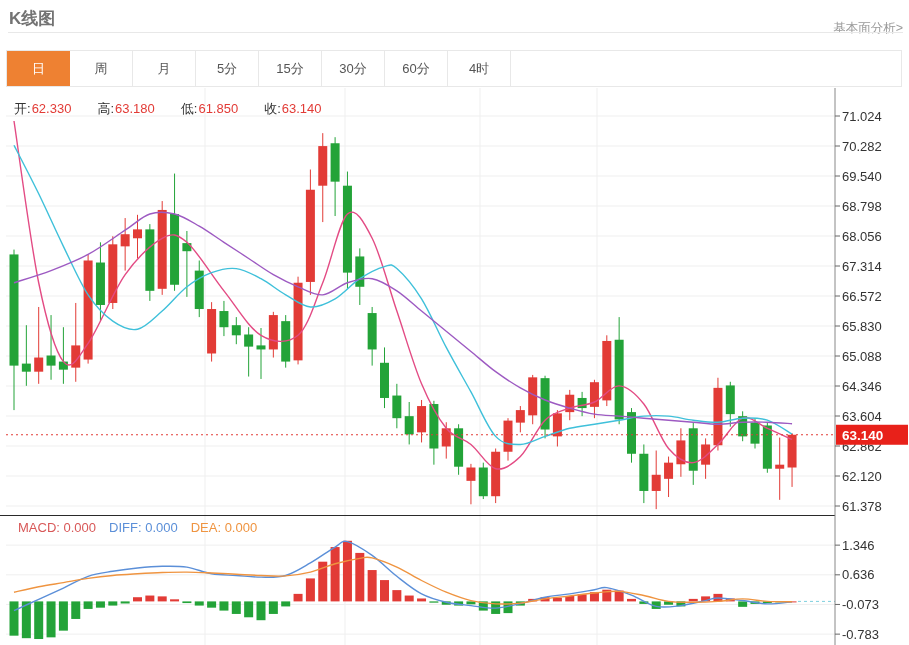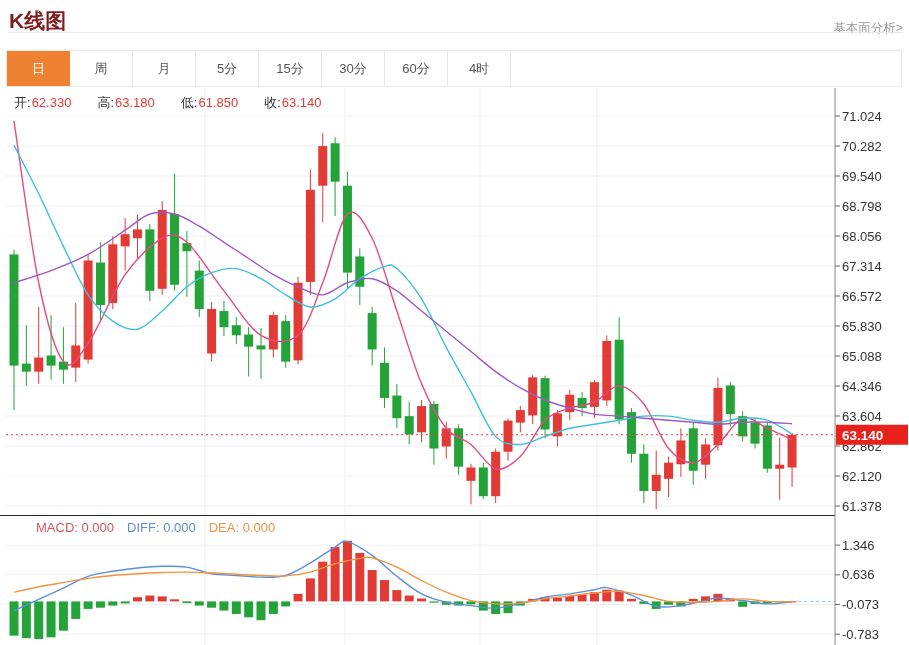--- a/index.html
+++ b/index.html
@@ -1,32 +1,32 @@
 <!DOCTYPE html>
 <html><head>
 <meta charset="utf-8">
 <style>
   html,body{margin:0;padding:0;background:#fff;}
   .page{position:relative;width:909px;height:645px;background:#fff;overflow:hidden;
         font-family:"Liberation Sans","DejaVu Sans",sans-serif;}
-  .hdr-title{position:absolute;left:9px;top:7px;font-size:21px;font-weight:bold;color:#7f1d1d;}
+  .hdr-title{position:absolute;left:9px;top:7px;font-size:17px;font-weight:bold;color:#737373;}
   .hdr-link{position:absolute;right:6px;top:20px;font-size:12.5px;color:#999;cursor:pointer;}
   .hdr-rule{position:absolute;left:8px;right:6px;top:32px;border-top:1px solid #e8e8e8;}
   .tabbar{position:absolute;left:6px;top:50px;width:896px;height:37px;border:1px solid #e8e8e8;
           display:flex;box-sizing:border-box;background:#fff;}
   .tab{width:63px;height:100%;line-height:35px;text-align:center;font-size:13px;color:#555;
        border-right:1px solid #e8e8e8;cursor:pointer;box-sizing:border-box;}
   .tab.active{background:#ee8132;color:#fff;border-right:none;}
   .legend-row{position:absolute;font-size:13px;white-space:nowrap;}
   .legend-row span{margin-right:13px;}
-  #ohlc-row{left:14px;top:94px;}
+  #ohlc-row{left:14px;top:100px;}
   #ohlc-row .lab{color:#333;margin-right:1px;}
   #ohlc-row .val{color:#e23b36;}
   #ma-row{left:12px;top:111px;}
-  #macd-row{left:36px;top:520px;}
+  #macd-row{left:18px;top:520px;}
   svg{position:absolute;left:0;top:0;}
   svg text{font-family:"Liberation Sans","DejaVu Sans",sans-serif;}
 </style>
 </head>
 <body>
 
 <div class="page">
   <svg id="chart" width="909" height="645" viewBox="0 0 909 645">
       <g>
         <line x1="6" y1="116" x2="835" y2="116" stroke="#efefef" stroke-width="1"></line>

